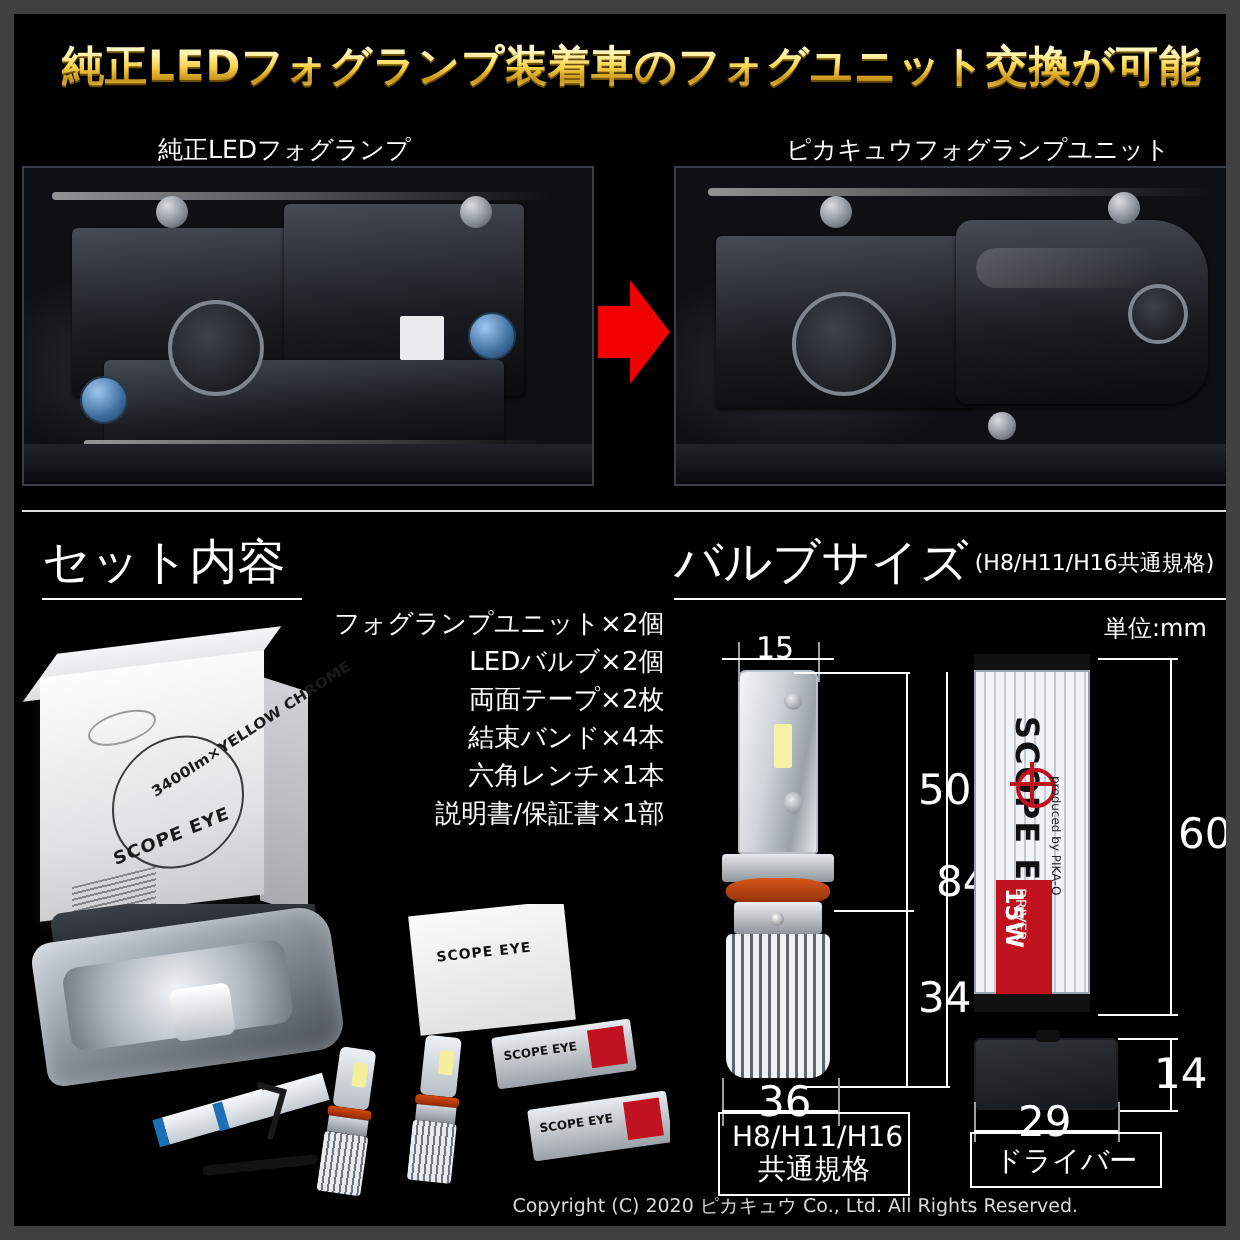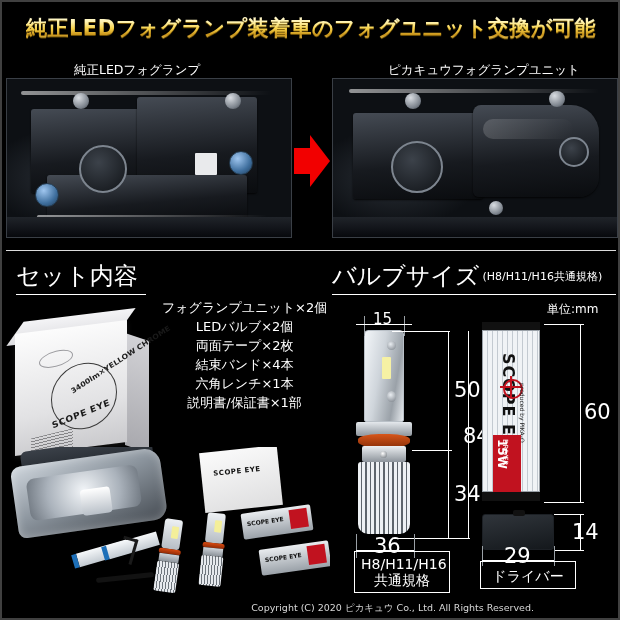--- a/index.html
+++ b/index.html
@@ -1,19 +1,19 @@
 <!DOCTYPE html>
 <html><head>
 <meta charset="utf-8">
 <style>
   html,body{margin:0;padding:0;background:#000;}
   body{width:620px;height:620px;overflow:hidden;
        font-family:"DejaVu Sans","Liberation Sans",sans-serif;}
   #page{position:relative;width:620px;height:620px;background:#000;
-        border:2px solid #404040;box-sizing:border-box;overflow:hidden;}
+        border:7px solid #404040;box-sizing:border-box;overflow:hidden;}
 
   
   .title-bar{position:absolute;left:0;top:0;width:618px;height:52px;
              display:flex;align-items:center;justify-content:center;background:#000;}
   .title-text{font-size:21px;font-weight:bold;letter-spacing:.5px;
       background:linear-gradient(180deg,#fffce8 0%,#fff3b0 28%,#f7d24a 52%,#c8931a 74%,#f3d978 100%);
       -webkit-background-clip:text;background-clip:text;color:transparent;
       -webkit-text-fill-color:transparent;
       filter:drop-shadow(0 1px 0 #6b4e05);white-space:nowrap;}
 
@@ -61,21 +61,21 @@
   .sec-head{position:absolute;color:#fff;white-space:nowrap;}
   .sec-left{left:14px;top:258px;font-size:24px;}
   .sec-right{left:330px;top:258px;font-size:24px;}
   .sec-sub{font-size:11px;vertical-align:4px;margin-left:3px;}
   .sec-rule{position:absolute;height:1px;background:#fff;}
   .rule-left{left:14px;top:292px;width:130px;}
   .rule-right{left:330px;top:292px;width:284px;}
 
   
   .kit-list{position:absolute;left:160px;top:296px;color:#fff;font-size:13px;
-            line-height:19px;white-space:nowrap;text-align:center;}
+            line-height:19px;white-space:nowrap;text-align:right;}
   .kit-list li{list-style:none;}
   .kit-list ul{margin:0;padding:0;}
 
   
   .unit-note{position:absolute;left:545px;top:299px;color:#fff;font-size:12px;white-space:nowrap;}
 
   
   .carton{position:absolute;left:5px;top:309px;width:148px;height:148px;}
   .carton .front{position:absolute;left:8px;top:16px;width:112px;height:122px;
       background:linear-gradient(175deg,#fdfdfd,#e2e2e4 65%,#c9c9cc);

